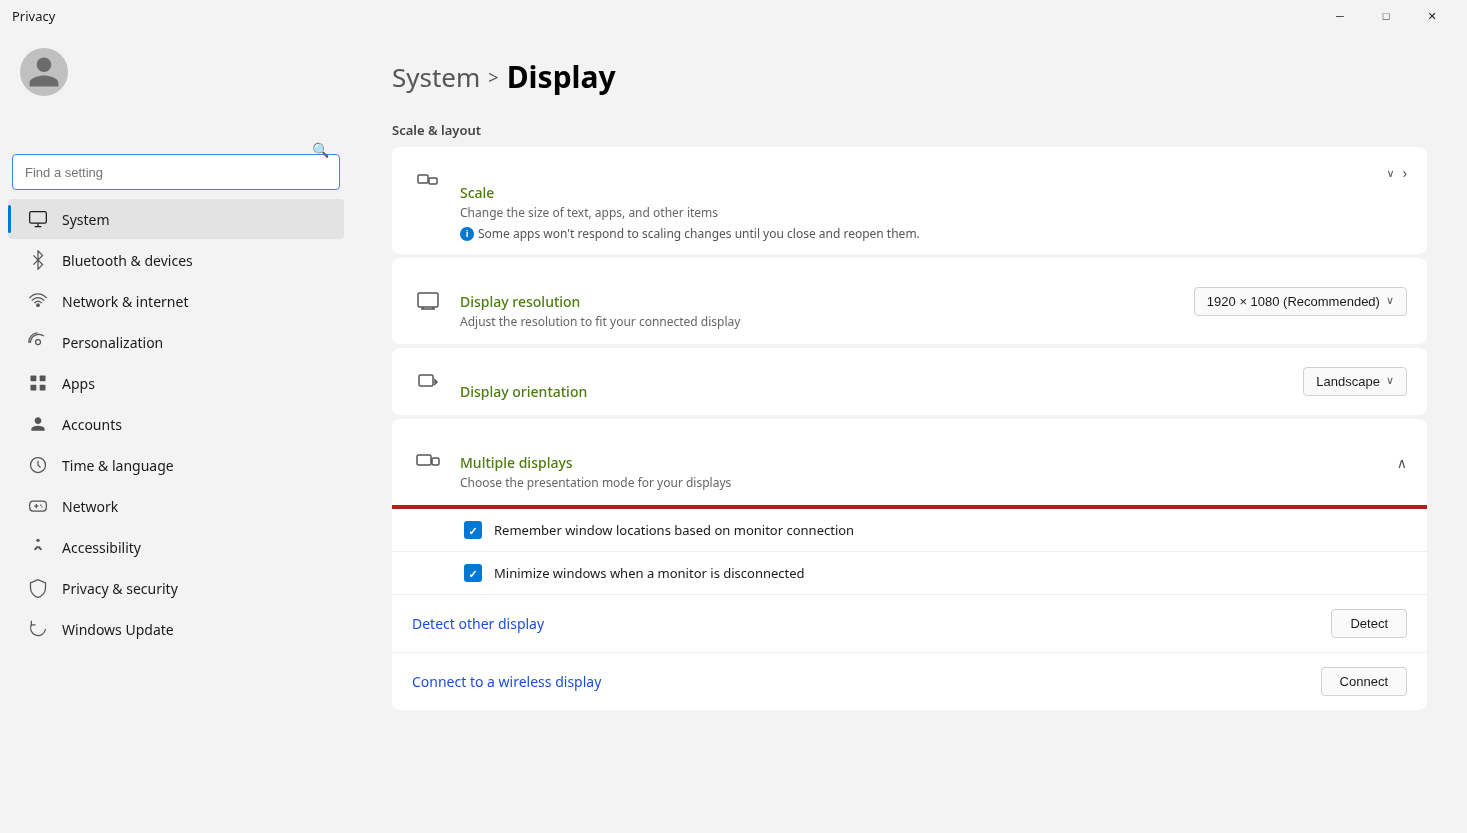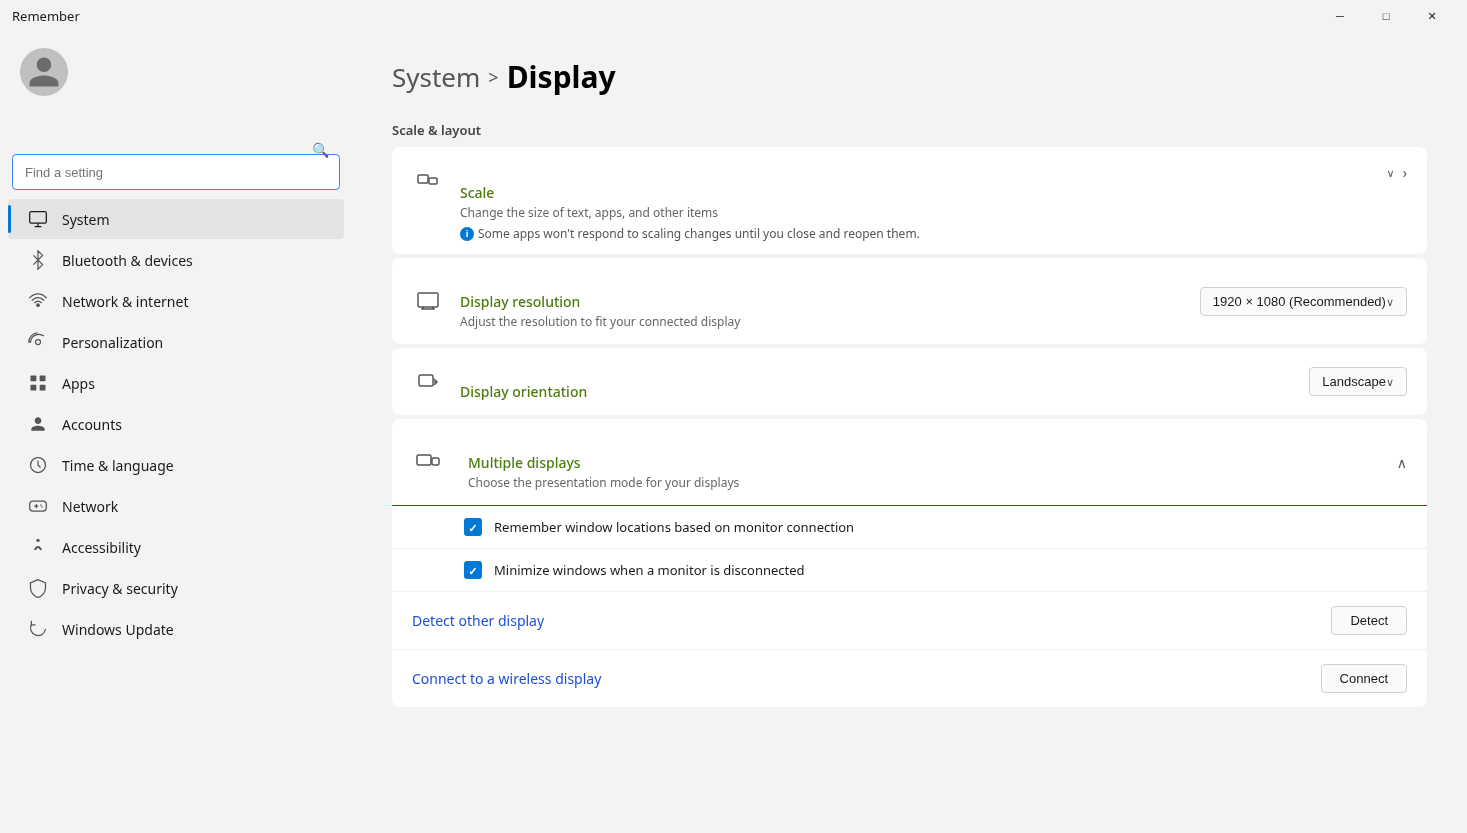--- a/index.html
+++ b/index.html
@@ -243,21 +243,22 @@
       flex-shrink: 0;
     }
     .setting-control {
       display: flex;
       align-items: center;
       gap: 8px;
       flex-shrink: 0;
     }
     .dropdown-btn {
       display: flex;
-      align-items: flex-end;
+      align-items: flex-start;
+      gap: 6px;
       padding: 6px 12px;
       border: 1px solid #d0d0d0;
       border-radius: 4px;
       background: #fafafa;
       font-size: 13px;
       color: #1a1a1a;
       cursor: pointer;
       white-space: nowrap;
     }
     .chevron-down {
@@ -271,22 +272,22 @@
     .chevron-up {
       font-size: 14px;
       color: #555;
     }
 
     
     .multiple-displays-header {
       display: flex;
       align-items: center;
       padding: 14px 20px;
-      gap: 24px;
-      border-bottom: 1px solid #b91c1c;
+      gap: 16px;
+      border-bottom: 4px solid #b91c1c;
       cursor: pointer;
     }
     .multiple-displays-body {
       padding: 0;
     }
 
     
     .checkbox-row {
       display: flex;
       align-items: center;
@@ -346,21 +347,21 @@
       padding-top: 16px;
       padding-bottom: 12px;
     }
     .scale-icon { margin-top: 2px; }
   </style>
 </head>
 <body>
 
 <div class="title-bar">
   <div class="title-bar-left">
-    <span>Remember</span>
+    <span>Privacy</span>
   </div>
   <div class="title-bar-controls">
     <button class="title-bar-btn">─</button>
     <button class="title-bar-btn">□</button>
     <button class="title-bar-btn close">✕</button>
   </div>
 </div>
 
 <div class="app-container">
 

